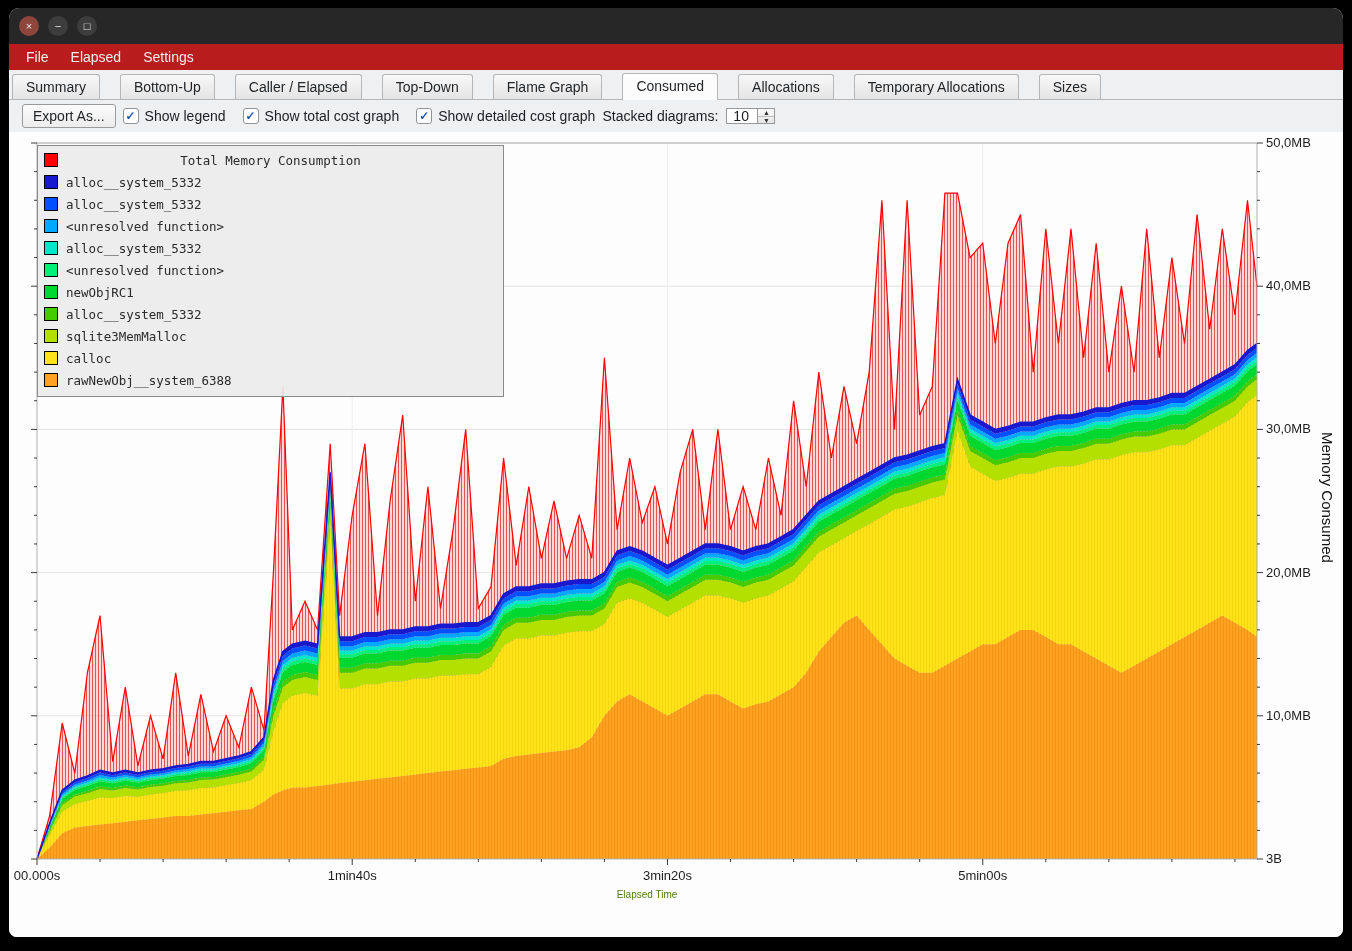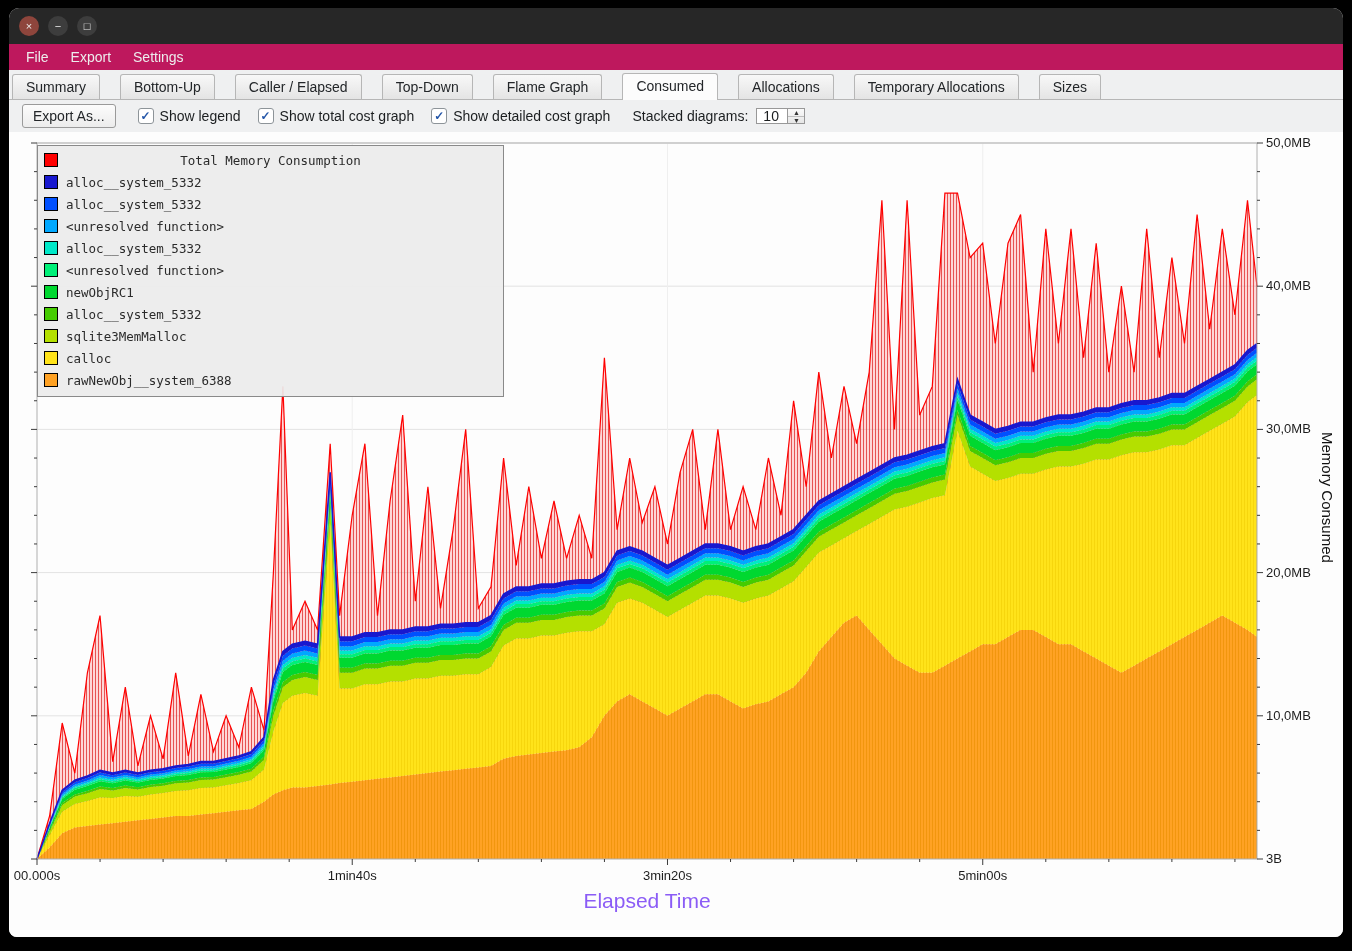--- a/index.html
+++ b/index.html
@@ -7,45 +7,45 @@
     font-family:"Liberation Sans",sans-serif;color:#1b1e20}
   #window{position:absolute;left:9px;top:8px;width:1334px;height:929px;background:#eff0f1;
     border-radius:10px 10px 8px 8px;overflow:hidden;display:flex;flex-direction:column}
   
   #titlebar{flex:0 0 36px;background:#272727;display:flex;align-items:center;position:relative;padding-left:10px}
   .winbtn{width:20px;height:20px;border-radius:50%;background:#3d3d3d;color:#e9e9e9;display:flex;
     align-items:center;justify-content:center;font-size:11px;line-height:1;margin-right:9px;cursor:default}
   #btn-close{background:#8e453c}
   #title-text{position:absolute;left:0;right:0;text-align:center;color:#ffffff;font-size:13.5px;font-weight:bold;pointer-events:none}
   
-  #menubar{flex:0 0 26px;background:#be185d;display:flex;align-items:center;padding-left:6px}
+  #menubar{flex:0 0 26px;background:#b91c1c;display:flex;align-items:center;padding-left:6px}
   .menu-item{color:#ededed;font-size:14px;padding:3px 11px;border-radius:3px}
   
   #tabbar{flex:0 0 27px;background:#eff0f1;display:flex;align-items:flex-end;padding:3px 0 0 3px;border-bottom:1px solid #b6b6b6}
   .tab{font-size:14px;padding:4px 13px 4px;border:1px solid #b6b6b6;border-bottom:none;border-radius:3px 3px 0 0;
     background:linear-gradient(#f8f8f8,#e4e4e4);margin-right:20px;white-space:nowrap;color:#232629}
   .tab.active{background:#fcfcfc;margin-bottom:-1px;padding-bottom:6px}
   
-  #toolbar{flex:0 0 32px;background:#eff0f1;display:flex;align-items:center;gap:22px;padding:0 13px;font-size:14px}
+  #toolbar{flex:0 0 32px;background:#eff0f1;display:flex;align-items:center;gap:7px;padding:0 13px;font-size:14px}
   #export-btn{border:1px solid #9a9a9a;border-radius:3px;background:linear-gradient(#fcfcfc,#ececec);
     padding:3px 10px;font-size:14px;color:#232629}
   .check-item{display:flex;align-items:center;gap:6px}
   .cb{width:16px;height:16px;border:1px solid #8d9499;border-radius:3px;background:#fff;display:flex;
     align-items:center;justify-content:center;font-size:12px;font-weight:bold;color:#2456a8;line-height:1}
   #spin-group{display:flex;align-items:center;gap:8px}
   .spin{display:flex;align-items:stretch;height:16px}
   .spin-value{border:1px solid #989898;background:#fff;min-width:32px;padding:2px 6px;font-size:14px;display:flex;align-items:center}
   .spin-btns{display:flex;flex-direction:column;border:1px solid #989898;border-left:none;width:17px;background:linear-gradient(#fafafa,#e6e6e6)}
   .spin-btn{flex:1;font-size:7px;display:flex;align-items:center;justify-content:center;color:#333}
   .spin-btn + .spin-btn{border-top:1px solid #bdbdbd}
   
   #chart-panel{flex:1;background:#fdfdfd;position:relative;overflow:hidden}
   #plot-svg{position:absolute;left:0;top:0;width:100%;height:100%}
   .ticklabel{position:absolute;font-size:13px;color:#1d1d1d;white-space:nowrap}
-  #x-axis-title{position:absolute;left:28px;width:1220px;top:757px;text-align:center;font-size:21px;color:#8b5cf6}
+  #x-axis-title{position:absolute;left:28px;width:1220px;top:757px;text-align:center;font-size:10px;color:#4d7c0f}
   #y-axis-title{position:absolute;right:7px;top:300px;writing-mode:vertical-rl;font-size:15px;color:#111}
   
   #legend{position:absolute;left:28px;top:13px;width:467px;background:rgba(236,236,236,0.93);
     border:1px solid #8a8a8a;padding:3px 0 5px}
   .lrow{display:flex;align-items:center;height:22px;padding:0 6px;
     font-family:"DejaVu Sans Mono",monospace;font-size:12.5px;color:#2b2b2b}
   .lswatch{width:14px;height:14px;border:1px solid #000;margin-right:8px;flex:0 0 14px}
   #legend-title-row{position:relative;justify-content:center}
   #legend-title-row .lswatch{position:absolute;left:6px;margin-right:0}
 </style>
@@ -55,21 +55,21 @@
 <div id="window">
 
   <div id="titlebar">
     <span class="winbtn" id="btn-close">×</span>
     <span class="winbtn">−</span>
     <span class="winbtn">□</span>
   </div>
 
   <div id="menubar">
       <div class="menu-item">File</div>
-      <div class="menu-item">Export</div>
+      <div class="menu-item">Elapsed</div>
       <div class="menu-item">Settings</div>
     </div>
 
   <div id="tabbar">
       <div class="tab">Summary</div>
       <div class="tab">Bottom-Up</div>
       <div class="tab">Caller / Elapsed</div>
       <div class="tab">Top-Down</div>
       <div class="tab">Flame Graph</div>
       <div class="tab active">Consumed</div>

